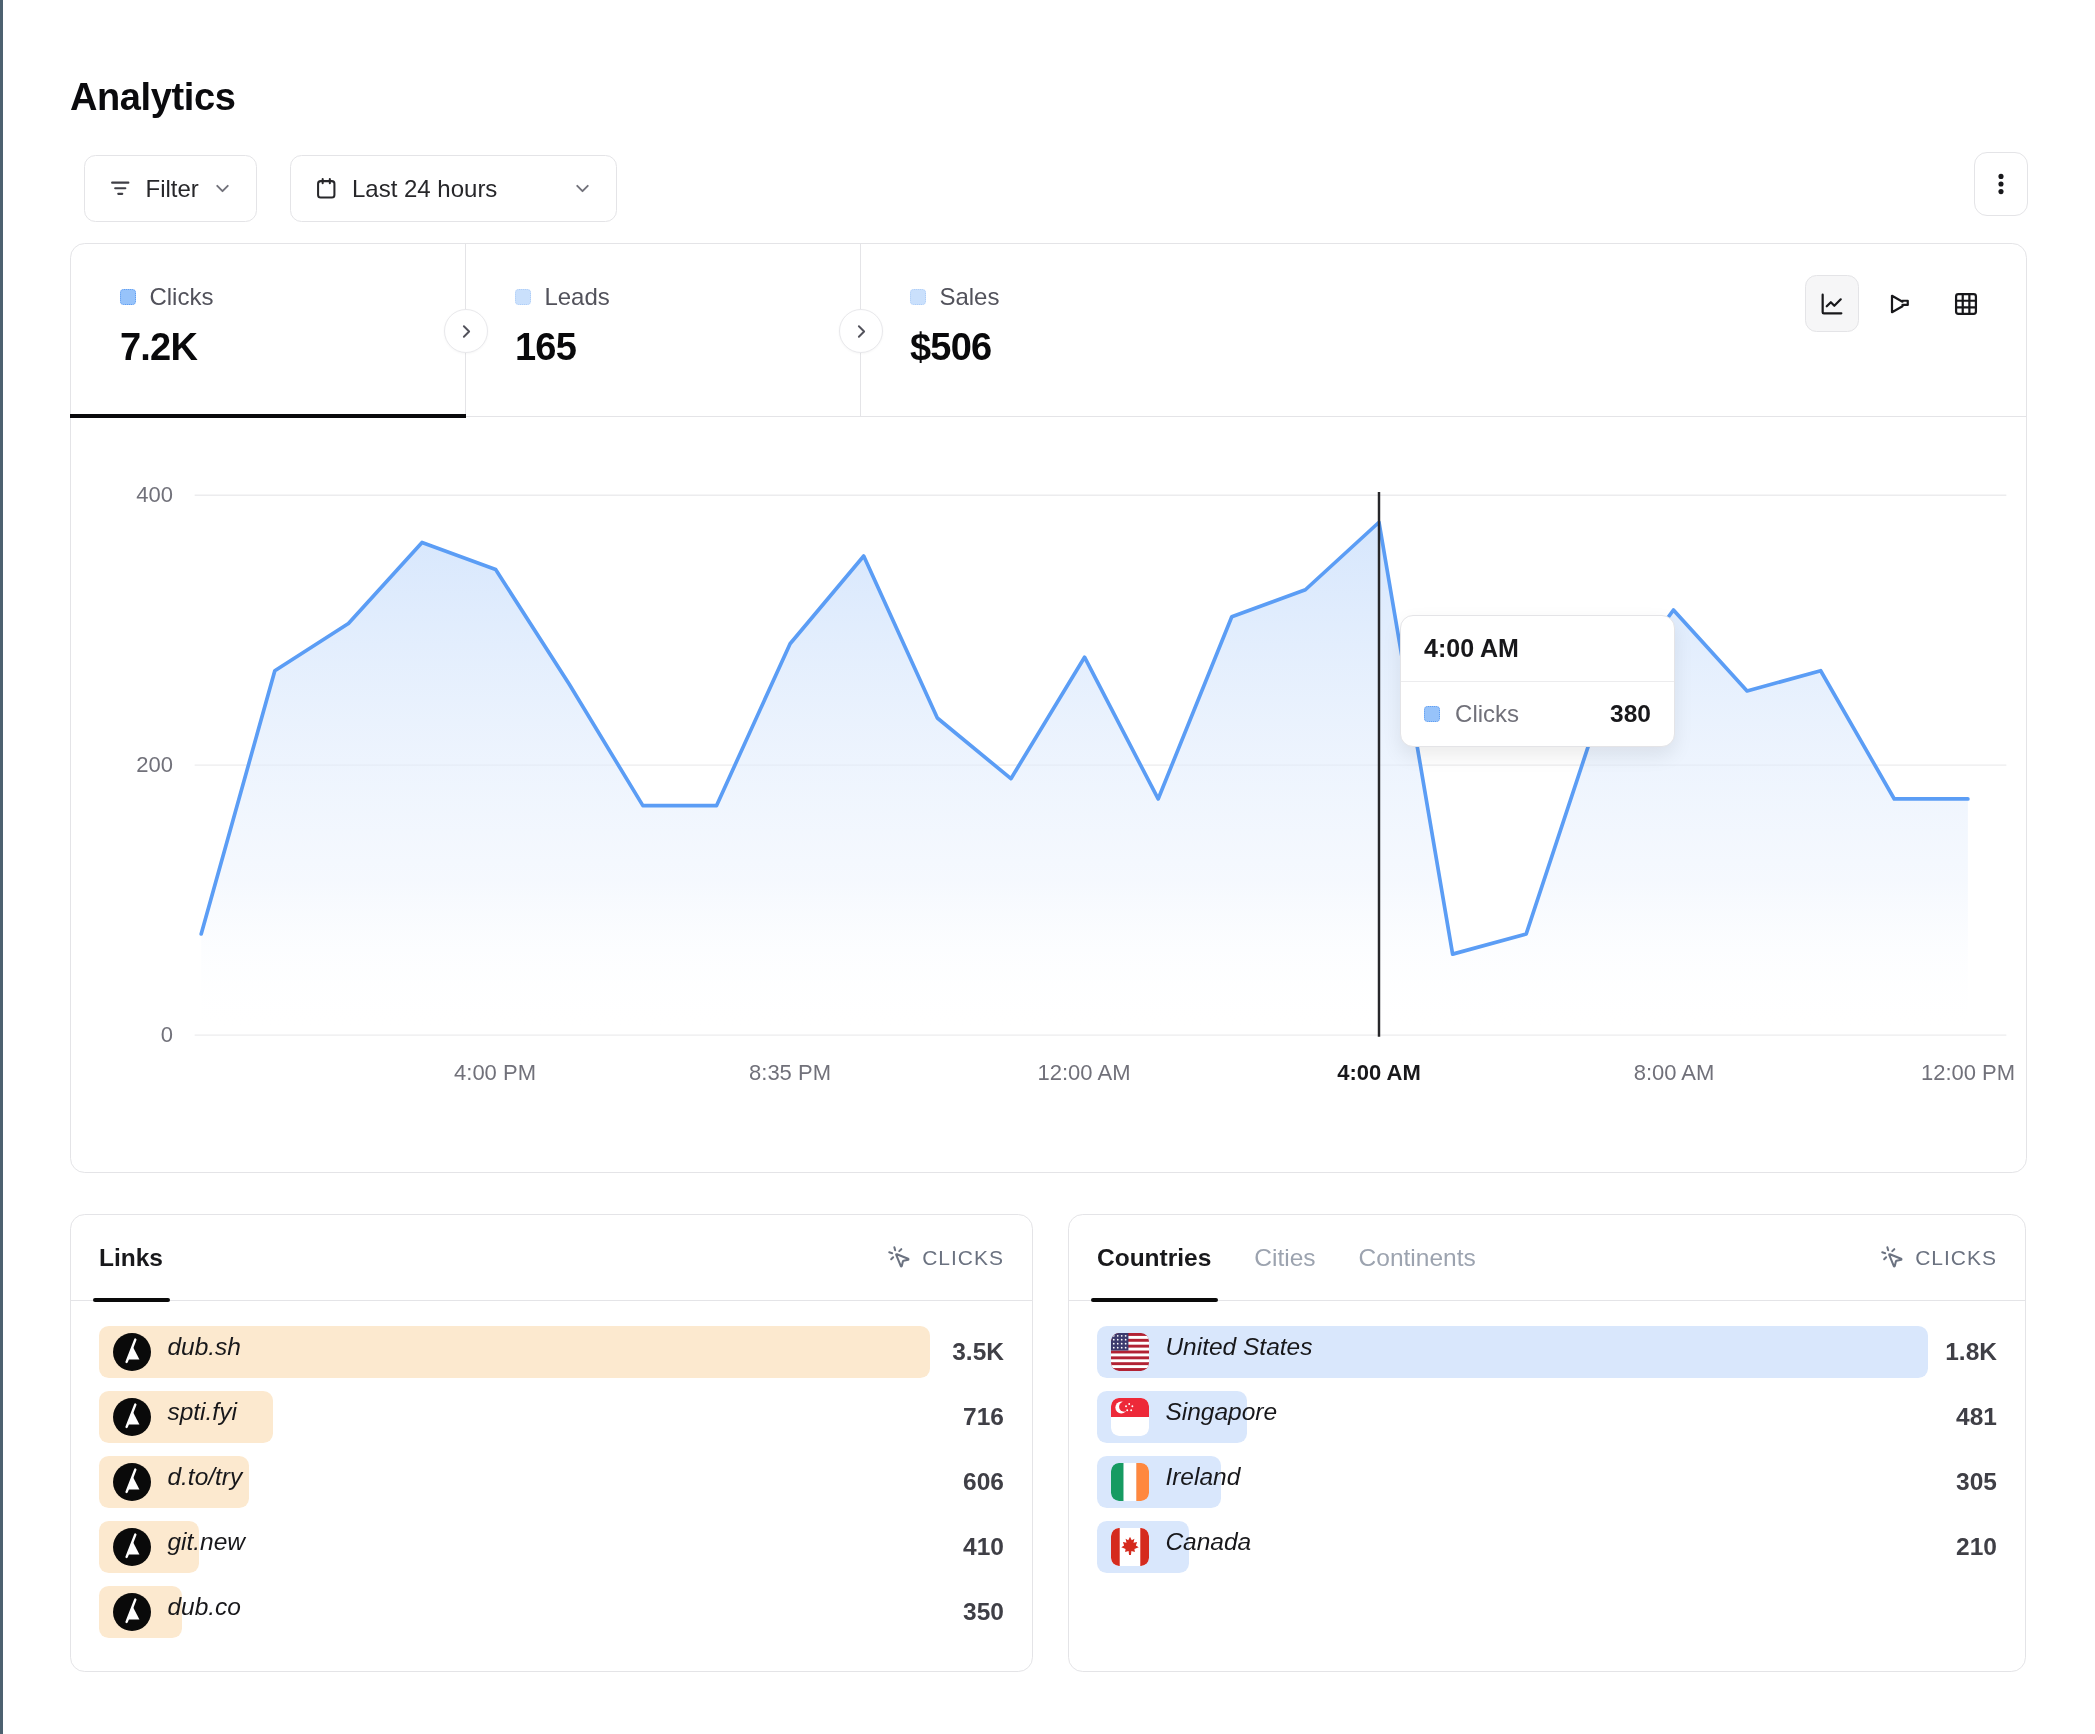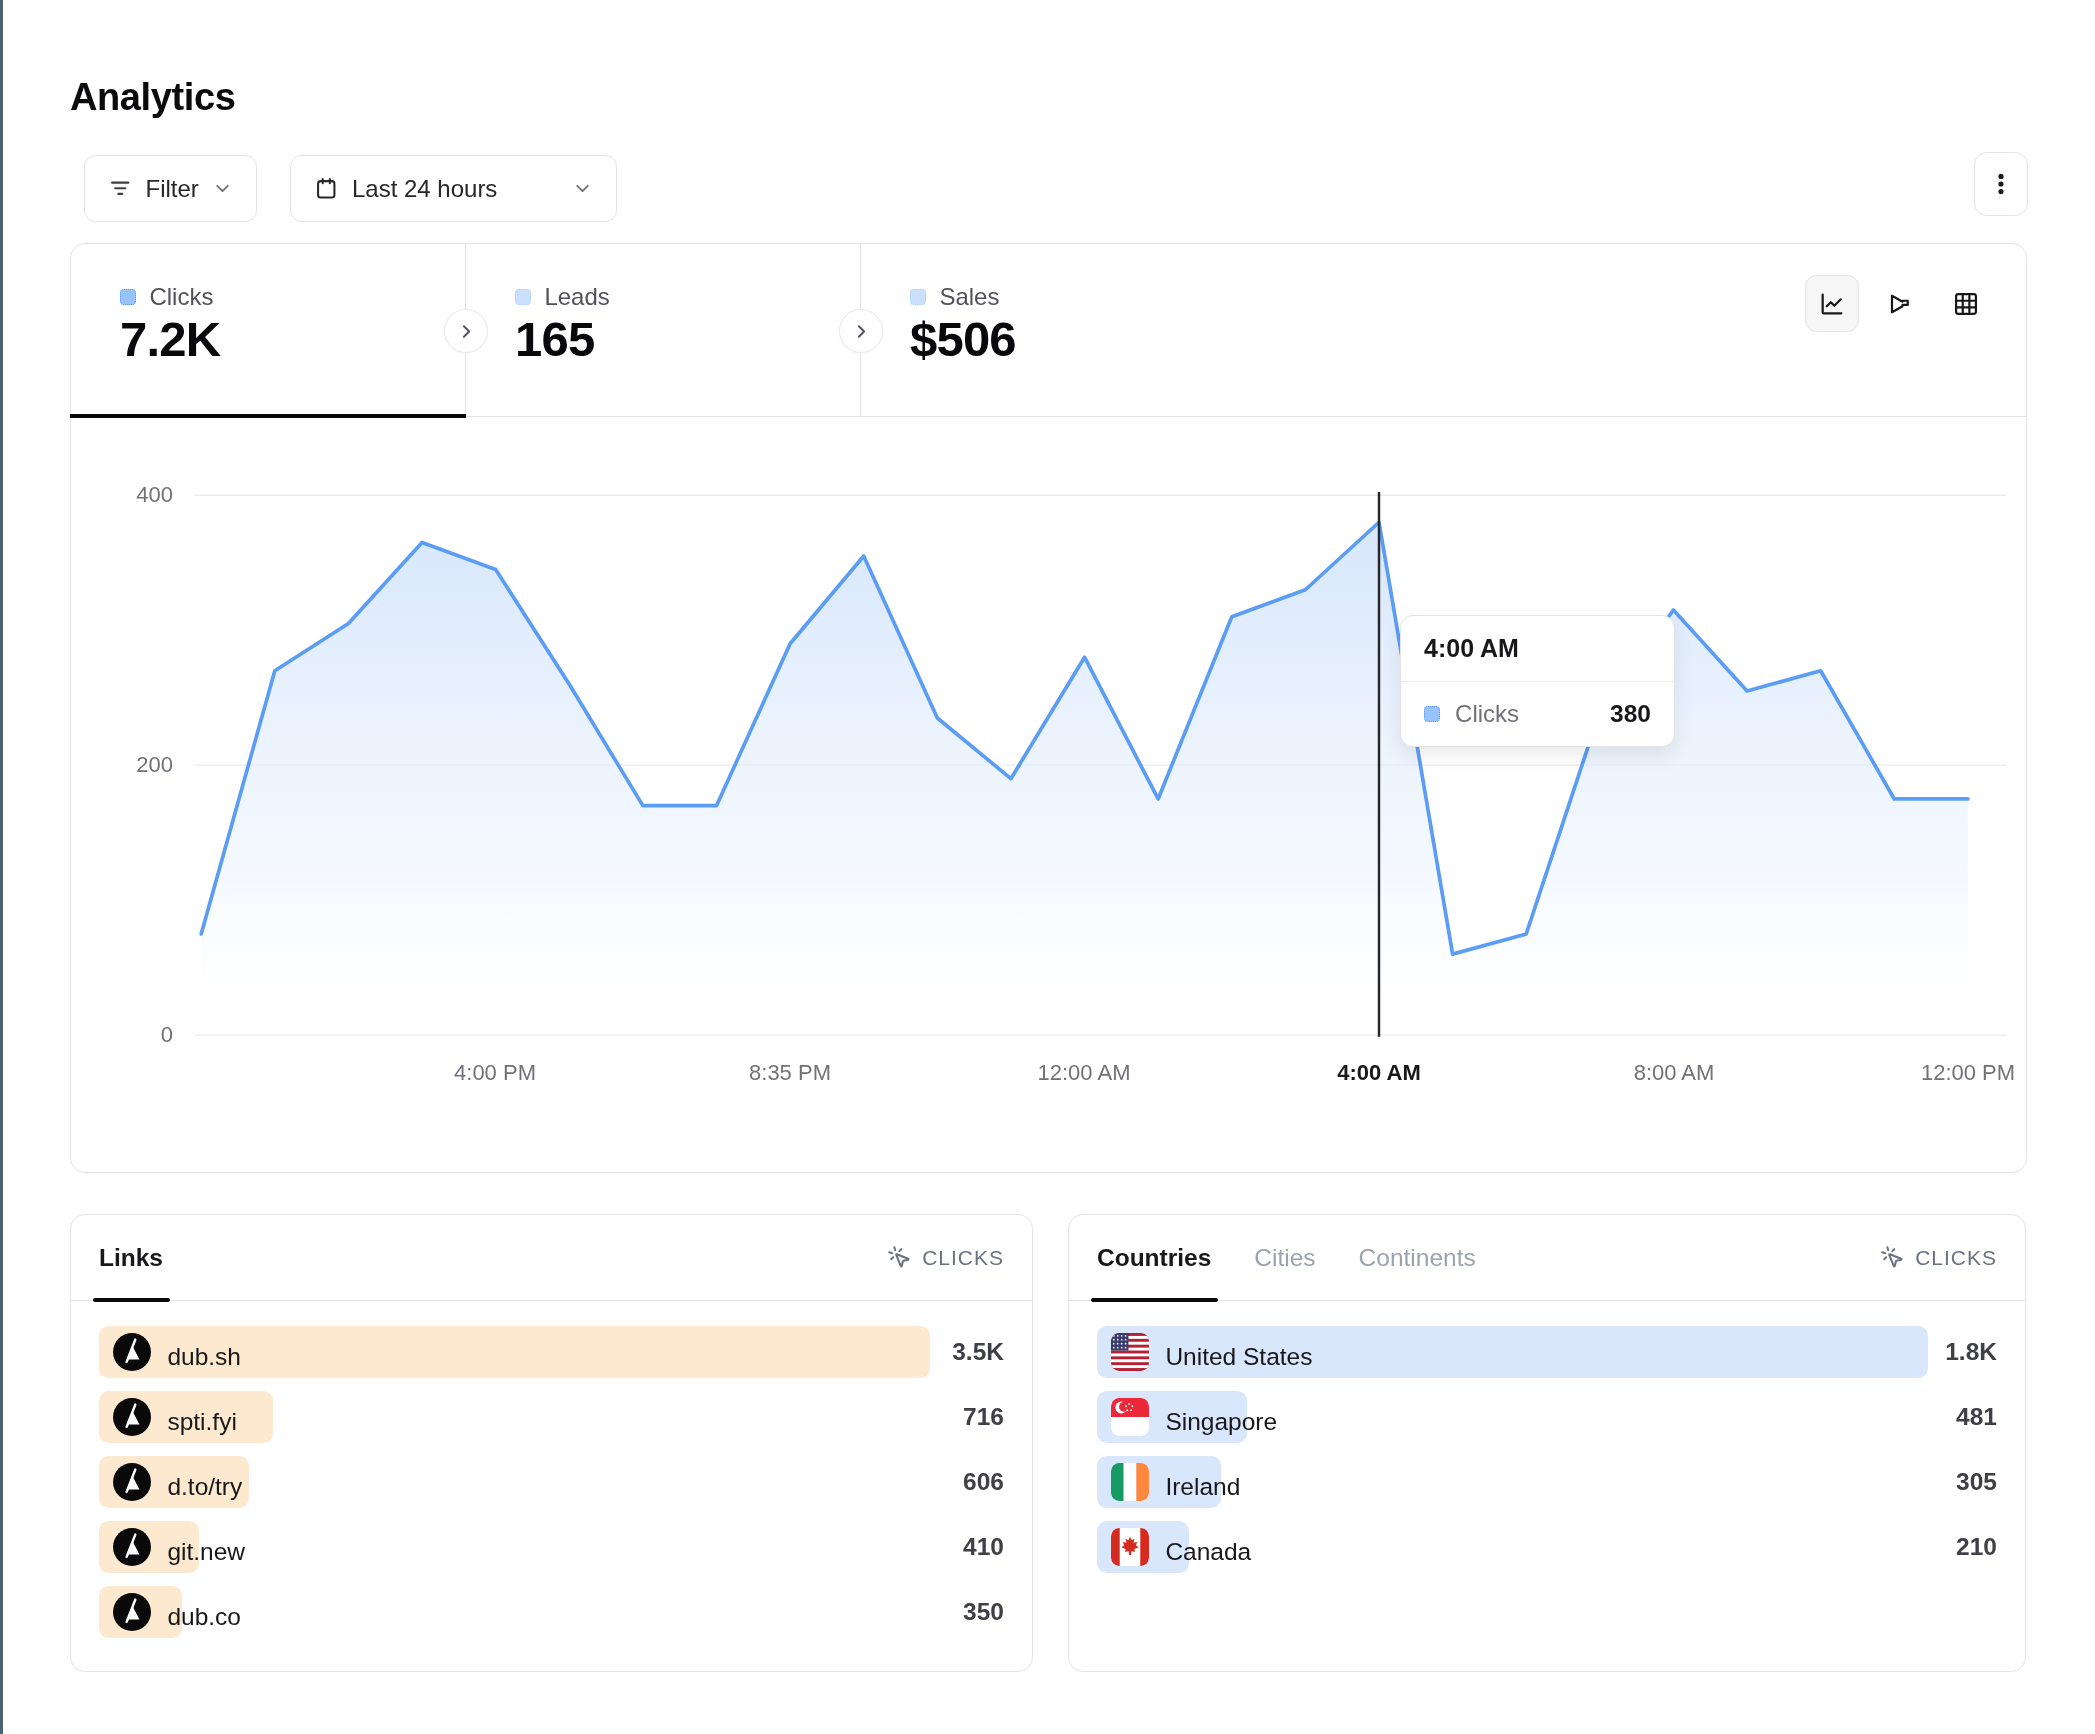--- a/index.html
+++ b/index.html
@@ -29,21 +29,21 @@
   .tabs-row { position:relative; height:173px; border-bottom:1.2px solid #e4e4e7; display:flex; }
   .metric-tab { width:395px; border-right:1.2px solid #e4e4e7; padding:39px 0 0 49px;
     position:relative; cursor:pointer; }
   .metric-tab.active::after { content:""; position:absolute; left:-1.2px; right:-1.2px;
     bottom:-1.6px; height:4.1px; background:#09090b; }
   .legend-row { display:flex; align-items:center; gap:13px; }
   .legend-square { width:16.4px; height:16.4px; border-radius:4.1px; background:#97c3fa;
     border:1.6px dotted #5f9df1; }
   .metric-tab.dim .legend-square { opacity:.5; }
   .metric-label { font-size:24px; color:#52525b; font-weight:500; }
-  .metric-value { margin-top:0; font-size:49px; font-weight:700; color:#09090b;
+  .metric-value { margin-top:15px; font-size:38px; font-weight:700; color:#09090b;
     letter-spacing:-0.8px; }
   .tab-sep-btn { position:absolute; top:65px; width:44px; height:44px; border-radius:50%;
     border:1.2px solid #e9e9ec; background:#fff; display:flex; align-items:center;
     justify-content:center; z-index:2; cursor:pointer; box-shadow:0 0.8px 2.5px rgba(0,0,0,.04); }
   .sep-1 { left:373px; } .sep-2 { left:768px; }
   .view-icons { position:absolute; right:33px; top:31px; display:flex; gap:13px; align-items:center; }
   .view-btn { width:54px; height:57px; display:flex; align-items:center; justify-content:center;
     border-radius:11.5px; border:1.2px solid transparent; cursor:pointer; background:transparent; }
   .view-btn.active { background:#f6f6f7; border-color:#e4e4e7; }
 
@@ -74,21 +74,21 @@
   .panel-tab { font-size:24.5px; font-weight:600; color:#18181b; position:relative; height:100%;
     display:flex; align-items:center; cursor:pointer; }
   .panel-tab.inactive { color:#9ca3af; font-weight:500; }
   .panel-tab.active::after { content:""; position:absolute; left:-6.5px; right:-6.5px; bottom:-1.6px;
     height:4.1px; background:#0a0a0a; border-radius:2.5px; }
   .clicks-head { margin-left:auto; display:flex; gap:10.6px; align-items:center; font-size:21px;
     letter-spacing:1px; color:#6b7280; font-weight:500; cursor:pointer; }
   .rows { padding:24.5px 28px 0 28px; }
   .row { position:relative; height:52px; margin-bottom:13px; display:flex; align-items:center; cursor:pointer; }
   .row-bar { position:absolute; left:0; top:0; bottom:0; border-radius:9.8px; }
-  .row-content { position:relative; display:flex; align-items:flex-end; gap:16.4px; padding-left:14px; }
+  .row-content { position:relative; display:flex; align-items:flex-start; gap:16.4px; padding-left:14px;font-style:italic; }
   .row-icon { width:38px; height:38px; flex:none; display:block; }
   .row-icon.flag { border-radius:8.2px; overflow:hidden; }
   .row-name { font-size:24.5px; color:#18181b; font-weight:500; }
   .row-value { position:absolute; right:0; font-size:24.5px; color:#3f3f46; font-weight:700;
     font-variant-numeric:tabular-nums; }
 </style>
 </head>
 <body>
 
 <div class="edge-accent"></div>

